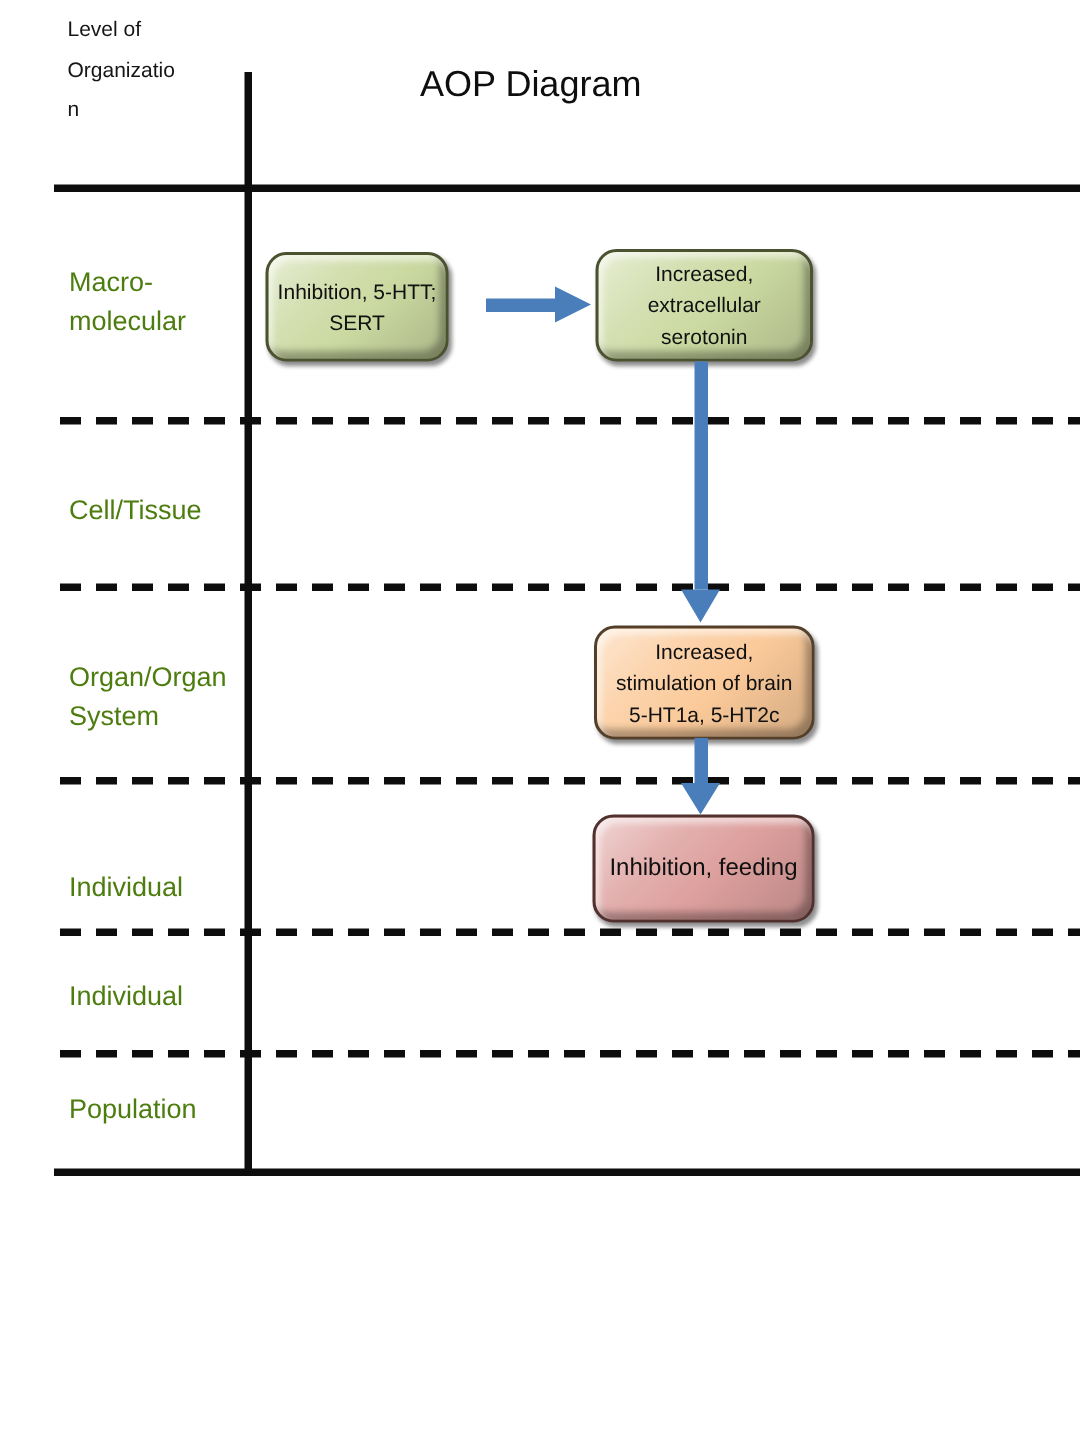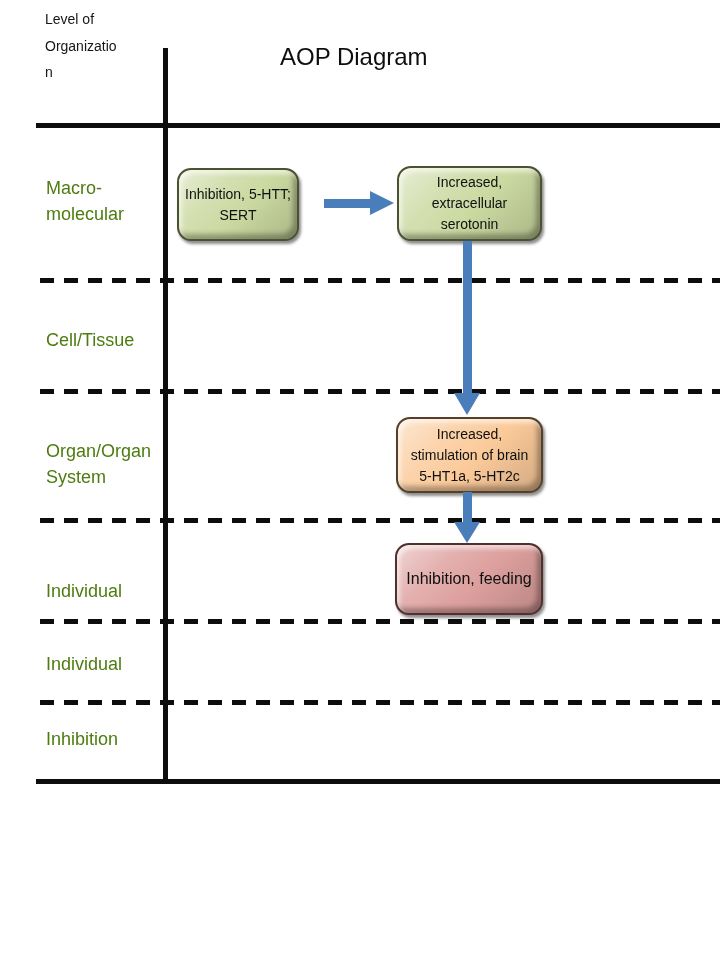--- a/index.html
+++ b/index.html
@@ -79,21 +79,21 @@
   <div class="dash" style="top:619px"></div>
   <div class="dash" style="top:700px"></div>
 
   <div class="row-label pre" style="top:175px">Macro-
 molecular</div>
   <div class="row-label pre" style="top:438px">Organ/Organ
 System</div>
   <div class="row-label pre" style="top:327px">Cell/Tissue</div>
   <div class="row-label pre" style="top:578px">Individual</div>
   <div class="row-label pre" style="top:651px">Individual</div>
-  <div class="row-label pre" style="top:726px">Inhibition</div>
+  <div class="row-label pre" style="top:726px">Population</div>
 
   <div class="node pre" style="left: 177px; top: 168px; width: 122px; height: 73px; background-color: rgb(203, 217, 161); border-color: rgb(75, 82, 48);">Inhibition, 5-HTT;
 SERT</div>
 
   <div class="node pre" style="left: 397px; top: 166px; width: 145px; height: 75px; background-color: rgb(203, 217, 161); border-color: rgb(75, 82, 48);">Increased,
 extracellular
 serotonin</div>
 
   <div class="node pre" style="left: 396px; top: 417px; width: 147px; height: 76px; background-color: rgb(251, 202, 154); border-color: rgb(84, 64, 42);">Increased,
 stimulation of brain

